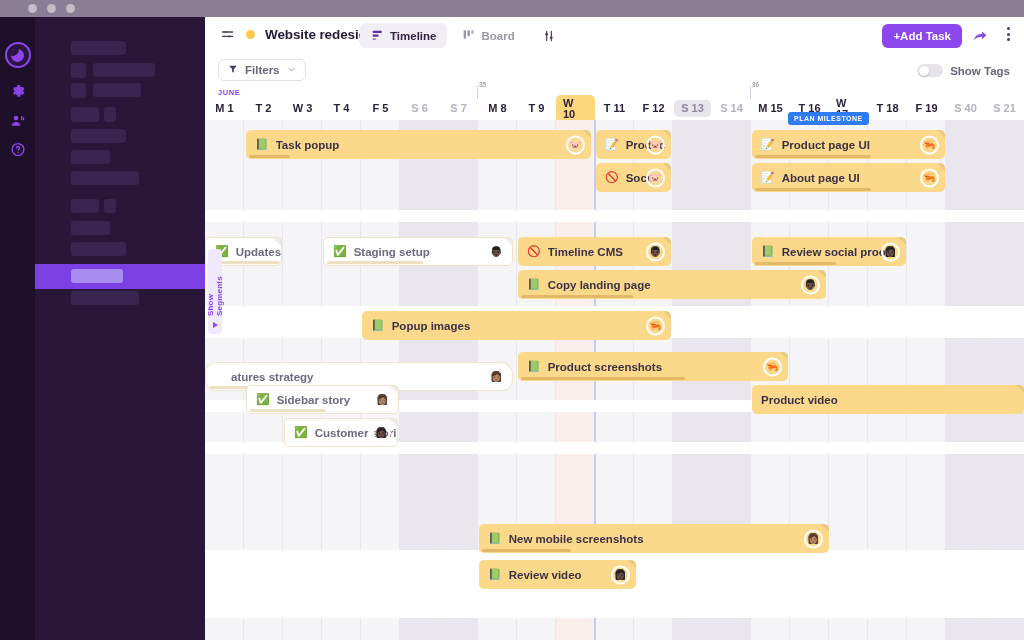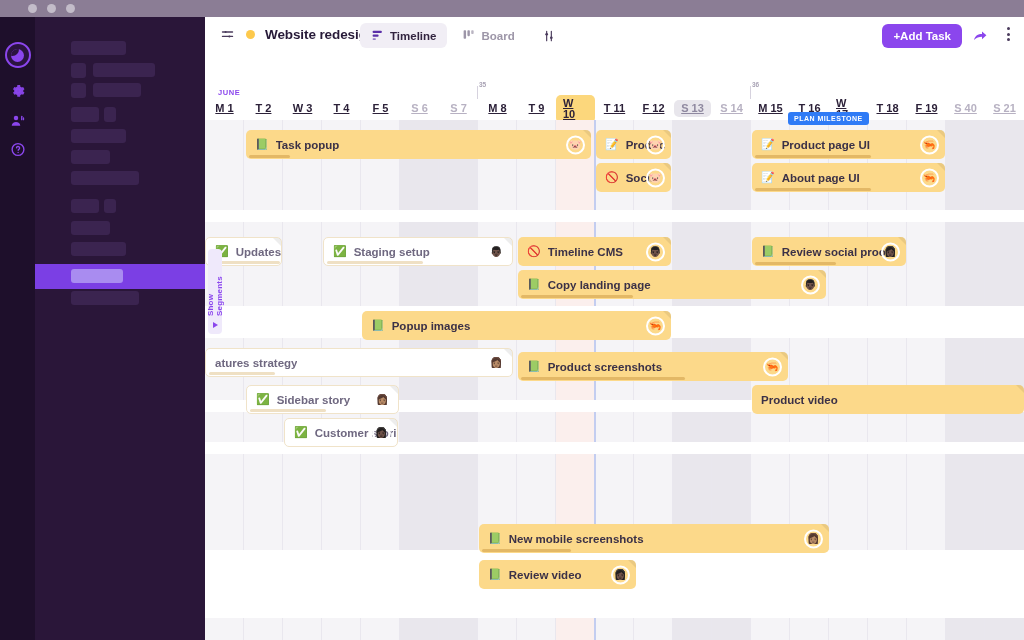--- a/index.html
+++ b/index.html
@@ -122,21 +122,21 @@
   .dateheader {
     position:absolute; top:80px; left:0; width:819px; height:23px;
   }
   .dcell {
     position:absolute; top:0; height:23px;
     display:flex; align-items:center; justify-content:center;
     font-size:11px; font-weight:700; color:#2c2139;
   }
   .dcell.wknd { color:#b7b1c2; }
   .dcell .pill {
-    padding:3px 7px; border-radius:5px; line-height:1;text-decoration:underline;
+    padding:3px 7px; border-radius:5px; line-height:1;
   }
   .dcell.today .pill { background:#fcd77c; color:#2c2139; }
   .dcell.sel .pill { background:#e8e6ec; color:#8f89a0; }
   .weeknum {
     position:absolute; font-size:6.5px; color:#a9a3b5; font-weight:700;
   }
   .weeksep { position:absolute; top:86px; width:1px; height:13px; background:#d6d2de; }
 
   
   .gridbody {
@@ -319,20 +319,39 @@
           <path d="M3 18c1.6-6.6 6-9 12-9V5.2L21.6 11 15 16.8V13c-4.6 0-8.4 1.4-12 5z"></path>
         </svg>
       </span>
       <span class="kebab">
           <i></i>
           <i></i>
           <i></i>
         </span>
     </div>
 
+    <div class="subbar">
+      <div class="filters">
+        <span>
+          <svg width="10" height="10" viewBox="0 0 24 24" fill="#4a3b5c">
+            <path d="M3 4h18l-7 8.4V21l-4-2.4v-6.2z"></path>
+          </svg>
+        </span>
+        <span>Filters</span>
+        <span>
+          <svg width="9" height="9" viewBox="0 0 24 24" fill="none" stroke="#9d96a8" stroke-width="2.6" stroke-linecap="round">
+            <path d="M5 9l7 7 7-7"></path>
+          </svg>
+        </span>
+      </div>
+      <div class="showtags">
+        <span class="toggle"></span>
+        <span>Show Tags</span>
+      </div>
+    </div>
 
     <div class="monthlbl">JUNE</div>
 
     <div class="dateheader" id="dateheader">
         <div class="dcell" style="left: 0px; width: 39px;">
           <span class="pill">M 1</span>
         </div>
         <div class="dcell" style="left: 39px; width: 39px;">
           <span class="pill">T 2</span>
         </div>
@@ -498,21 +517,21 @@
         <span class="av">👨🏿</span>
         <span class="fold"></span>
         <span class="prog" style="width: 111.74px;"></span>
       </div>
       <div class="bar amber" style="left: 157px; top: 294px; width: 309px;">
         <span class="emo">📗</span>
         <span class="lbl">Popup images</span>
         <span class="av">🦐</span>
         <span class="fold"></span>
       </div>
-      <div class="bar white" style="left: 0px; top: 331px; width: 308px; padding-left: 9px;">
+      <div class="bar white" style="left: 0px; top: 345px; width: 308px; padding-left: 25px; border-radius: 11px;">
         <span class="lbl">atures strategy</span>
         <span class="av">👩🏽</span>
         <span class="fold"></span>
         <span class="prog" style="width: 66.44px;"></span>
       </div>
       <div class="bar amber" style="left: 313px; top: 335px; width: 270px;">
         <span class="emo">📗</span>
         <span class="lbl">Product screenshots</span>
         <span class="av">🦐</span>
         <span class="fold"></span>

